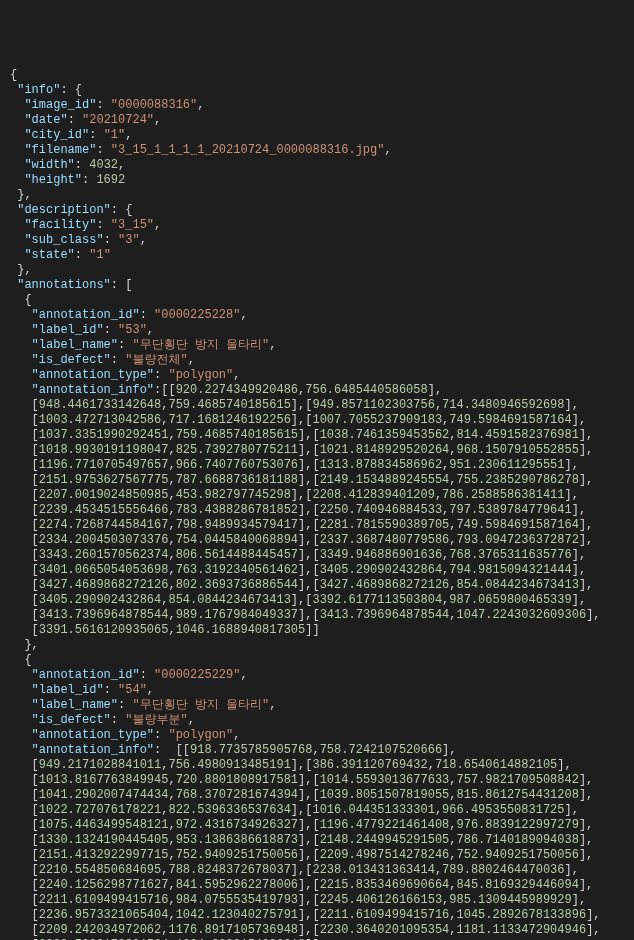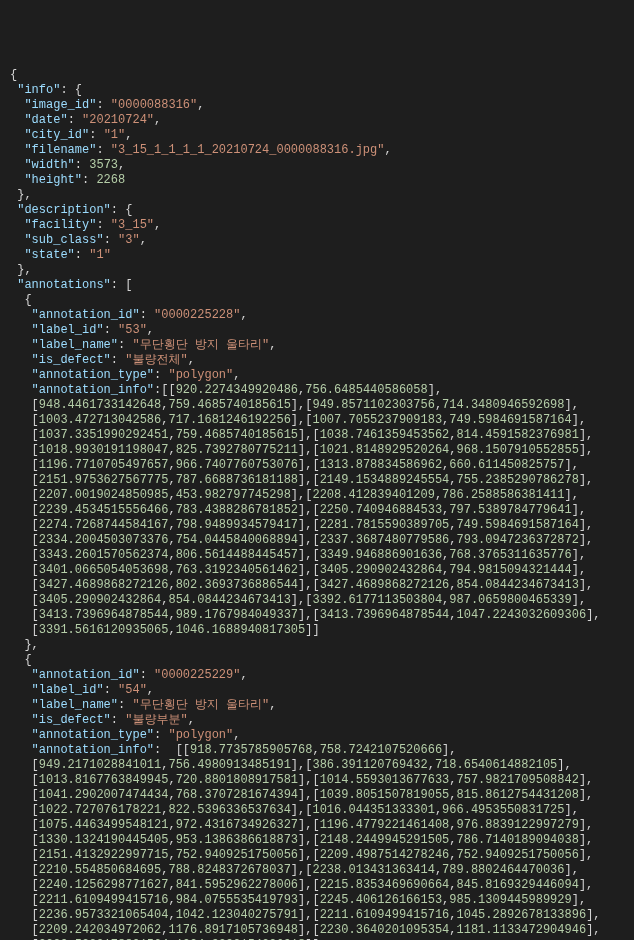--- a/index.html
+++ b/index.html
@@ -24,41 +24,41 @@
 <body>
 
 
 
 <div class="code-container"><span id="rendered"><span class="p">{</span>
  <span class="k">"info"</span><span class="p">: {</span>
   <span class="k">"image_id"</span><span class="p">: </span><span class="s">"0000088316"</span><span class="p">,</span>
   <span class="k">"date"</span><span class="p">: </span><span class="s">"20210724"</span><span class="p">,</span>
   <span class="k">"city_id"</span><span class="p">: </span><span class="s">"1"</span><span class="p">,</span>
   <span class="k">"filename"</span><span class="p">: </span><span class="s">"3_15_1_1_1_1_20210724_0000088316.jpg"</span><span class="p">,</span>
-  <span class="k">"width"</span><span class="p">: </span><span class="n">3573</span><span class="p">,</span>
-  <span class="k">"height"</span><span class="p">: </span><span class="n">2268</span>
+  <span class="k">"width"</span><span class="p">: </span><span class="n">4032</span><span class="p">,</span>
+  <span class="k">"height"</span><span class="p">: </span><span class="n">1692</span>
  <span class="p">},</span>
  <span class="k">"description"</span><span class="p">: {</span>
   <span class="k">"facility"</span><span class="p">: </span><span class="s">"3_15"</span><span class="p">,</span>
   <span class="k">"sub_class"</span><span class="p">: </span><span class="s">"3"</span><span class="p">,</span>
   <span class="k">"state"</span><span class="p">: </span><span class="s">"1"</span>
  <span class="p">},</span>
  <span class="k">"annotations"</span><span class="p">: [</span>
   <span class="p">{</span>
    <span class="k">"annotation_id"</span><span class="p">: </span><span class="s">"0000225228"</span><span class="p">,</span>
    <span class="k">"label_id"</span><span class="p">: </span><span class="s">"53"</span><span class="p">,</span>
    <span class="k">"label_name"</span><span class="p">: </span><span class="s">"무단횡단 방지 울타리"</span><span class="p">,</span>
    <span class="k">"is_defect"</span><span class="p">: </span><span class="s">"불량전체"</span><span class="p">,</span>
    <span class="k">"annotation_type"</span><span class="p">: </span><span class="s">"polygon"</span><span class="p">,</span>
    <span class="k">"annotation_info"</span><span class="p">:</span><span class="p">[[</span><span class="n">920.2274349920486</span><span class="p">,</span><span class="n">756.6485440586058</span><span class="p">],</span>
    <span class="p">[</span><span class="n">948.4461733142648</span><span class="p">,</span><span class="n">759.4685740185615</span><span class="p">],[</span><span class="n">949.8571102303756</span><span class="p">,</span><span class="n">714.3480946592698</span><span class="p">],</span>
    <span class="p">[</span><span class="n">1003.472713042586</span><span class="p">,</span><span class="n">717.1681246192256</span><span class="p">],[</span><span class="n">1007.7055237909183</span><span class="p">,</span><span class="n">749.5984691587164</span><span class="p">],</span>
    <span class="p">[</span><span class="n">1037.3351990292451</span><span class="p">,</span><span class="n">759.4685740185615</span><span class="p">],[</span><span class="n">1038.7461359453562</span><span class="p">,</span><span class="n">814.4591582376981</span><span class="p">],</span>
    <span class="p">[</span><span class="n">1018.9930191198047</span><span class="p">,</span><span class="n">825.7392780775211</span><span class="p">],[</span><span class="n">1021.8148929520264</span><span class="p">,</span><span class="n">968.1507910552855</span><span class="p">],</span>
-   <span class="p">[</span><span class="n">1196.7710705497657</span><span class="p">,</span><span class="n">966.7407760753076</span><span class="p">],[</span><span class="n">1313.878834586962</span><span class="p">,</span><span class="n">660.611450825757</span><span class="p">],</span>
+   <span class="p">[</span><span class="n">1196.7710705497657</span><span class="p">,</span><span class="n">966.7407760753076</span><span class="p">],[</span><span class="n">1313.878834586962</span><span class="p">,</span><span class="n">951.230611295551</span><span class="p">],</span>
    <span class="p">[</span><span class="n">2151.9753627567775</span><span class="p">,</span><span class="n">787.6688736181188</span><span class="p">],[</span><span class="n">2149.1534889245554</span><span class="p">,</span><span class="n">755.2385290786278</span><span class="p">],</span>
    <span class="p">[</span><span class="n">2207.0019024850985</span><span class="p">,</span><span class="n">453.982797745298</span><span class="p">],[</span><span class="n">2208.412839401209</span><span class="p">,</span><span class="n">786.2588586381411</span><span class="p">],</span>
    <span class="p">[</span><span class="n">2239.4534515556466</span><span class="p">,</span><span class="n">783.4388286781852</span><span class="p">],[</span><span class="n">2250.740946884533</span><span class="p">,</span><span class="n">797.5389784779641</span><span class="p">],</span>
    <span class="p">[</span><span class="n">2274.7268744584167</span><span class="p">,</span><span class="n">798.9489934579417</span><span class="p">],[</span><span class="n">2281.7815590389705</span><span class="p">,</span><span class="n">749.5984691587164</span><span class="p">],</span>
    <span class="p">[</span><span class="n">2334.2004503073376</span><span class="p">,</span><span class="n">754.0445840068894</span><span class="p">],[</span><span class="n">2337.3687480779586</span><span class="p">,</span><span class="n">793.0947236372872</span><span class="p">],</span>
    <span class="p">[</span><span class="n">3343.2601570562374</span><span class="p">,</span><span class="n">806.5614488445457</span><span class="p">],[</span><span class="n">3349.946886901636</span><span class="p">,</span><span class="n">768.3765311635776</span><span class="p">],</span>
    <span class="p">[</span><span class="n">3401.0665054053698</span><span class="p">,</span><span class="n">763.3192340561462</span><span class="p">],[</span><span class="n">3405.290902432864</span><span class="p">,</span><span class="n">794.9815094321444</span><span class="p">],</span>
    <span class="p">[</span><span class="n">3427.4689868272126</span><span class="p">,</span><span class="n">802.3693736886544</span><span class="p">],[</span><span class="n">3427.4689868272126</span><span class="p">,</span><span class="n">854.0844234673413</span><span class="p">],</span>
    <span class="p">[</span><span class="n">3405.290902432864</span><span class="p">,</span><span class="n">854.0844234673413</span><span class="p">],[</span><span class="n">3392.6177113503804</span><span class="p">,</span><span class="n">987.0659800465339</span><span class="p">],</span>
    <span class="p">[</span><span class="n">3413.7396964878544</span><span class="p">,</span><span class="n">989.1767984049337</span><span class="p">],[</span><span class="n">3413.7396964878544</span><span class="p">,</span><span class="n">1047.2243032609306</span><span class="p">],</span>

